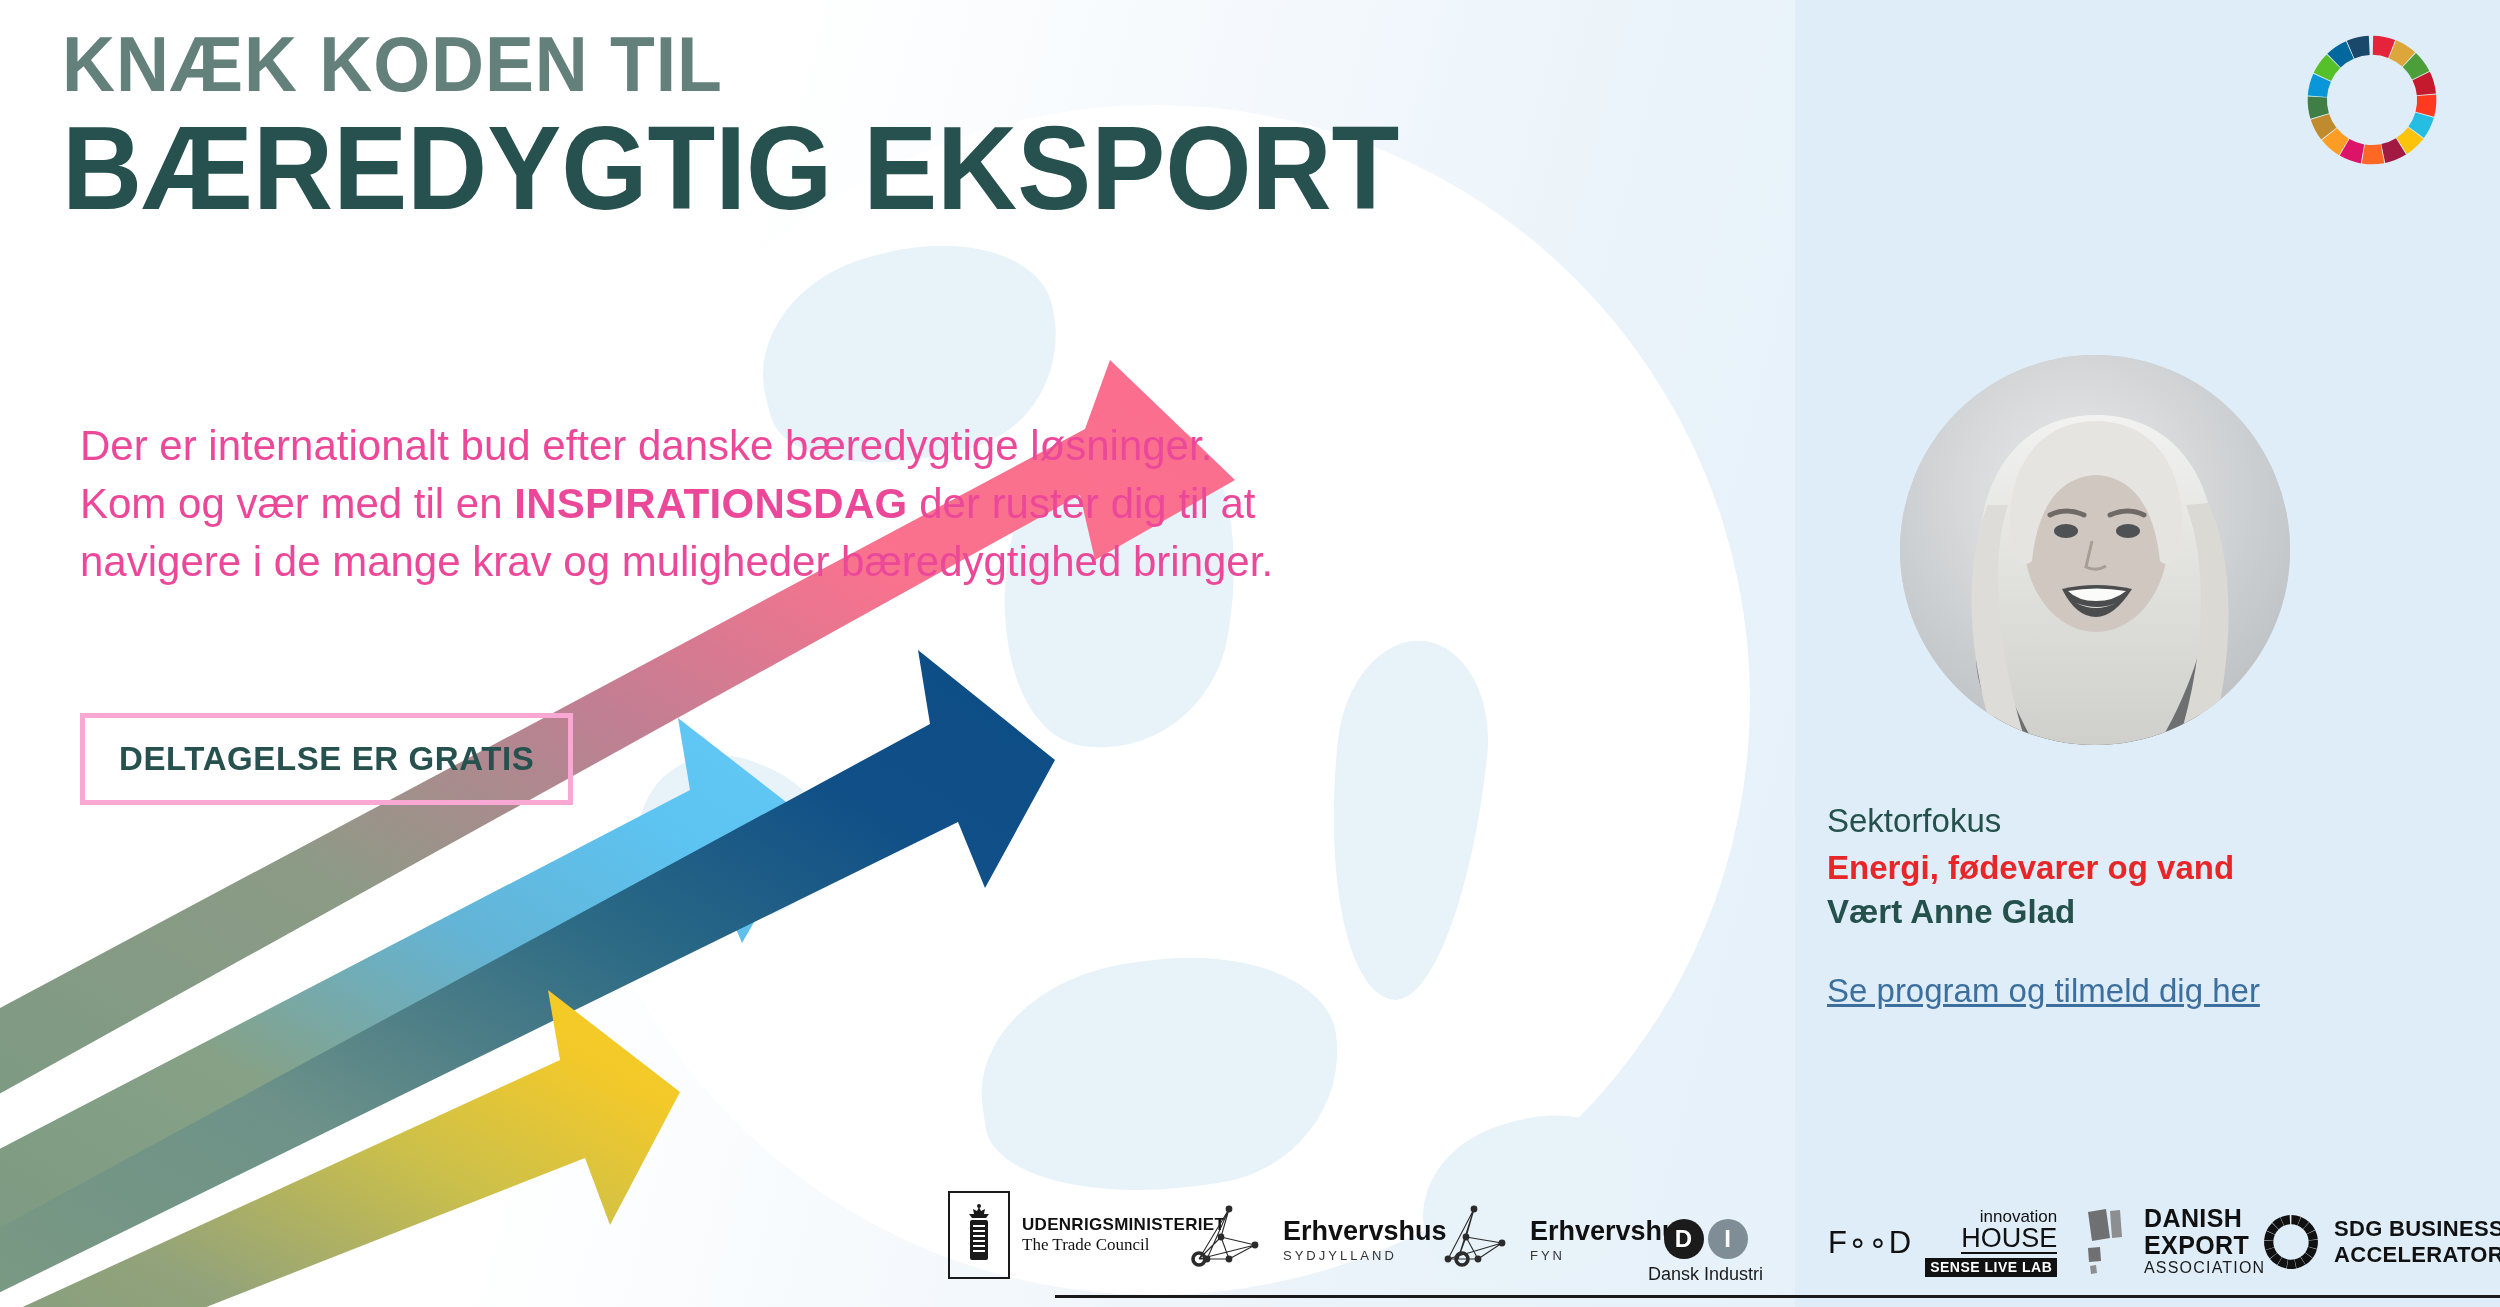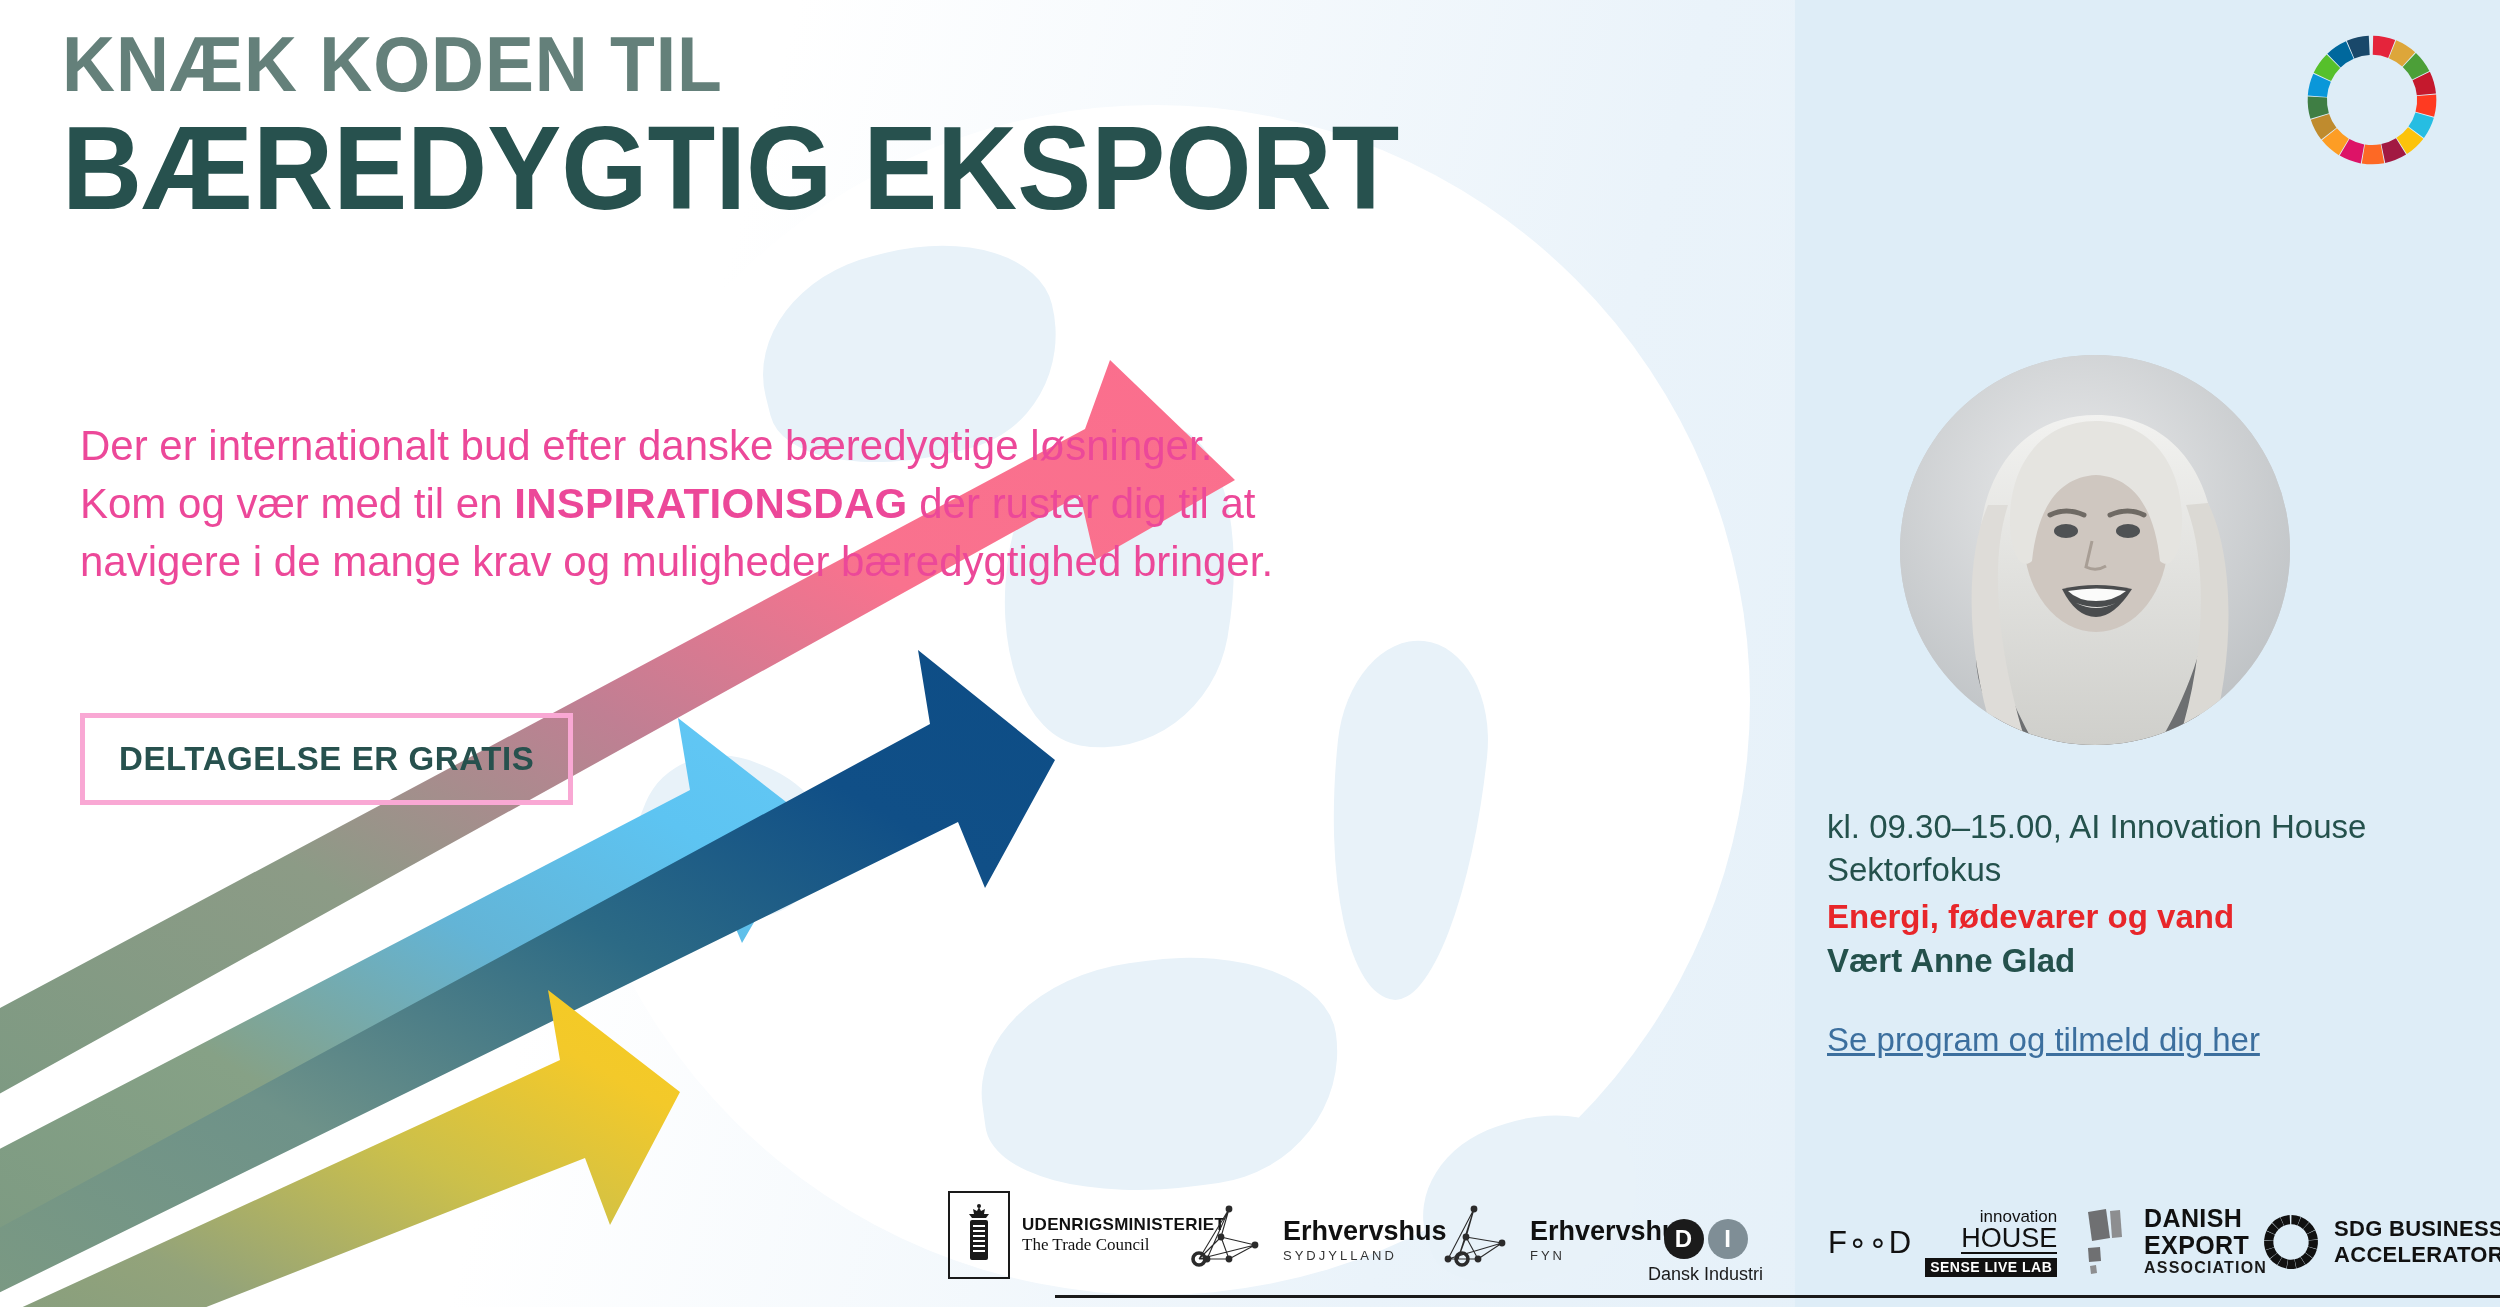--- a/index.html
+++ b/index.html
@@ -78,21 +78,21 @@
   .di-row{display:flex;gap:4px;}
   .di-c{width:40px;height:40px;border-radius:50%;display:flex;align-items:center;justify-content:center;
      color:#fff;font-size:24px;font-weight:800;}
   .di-d{background:#1b1b1b;} .di-i{background:#7f8e96;}
   .di-cap{font-size:18px;color:#1a1a1a;}
   .food-l1{font-size:31px;font-weight:400;letter-spacing:1px;line-height:1;}
   .food-l2{font-size:17px;font-weight:400;line-height:1;}
   .food-l3{font-size:27px;font-weight:400;line-height:1;border-bottom:2px solid #111;}
   .food-l4{font-size:14px;font-weight:800;letter-spacing:.5px;background:#111;color:#fff;padding:2px 5px;line-height:1.1;}
   .de-1{font-size:25px;font-weight:800;letter-spacing:.4px;line-height:1.05;}
-  .de-2{font-size:16px;letter-spacing:1.2px;line-height:1.2;color:#1a1a1a;font-weight:bold;}
+  .de-2{font-size:16px;letter-spacing:1.2px;line-height:1.2;color:#1a1a1a;}
   .sdg-1{font-size:22px;font-weight:800;letter-spacing:.3px;line-height:1.18;}
 </style>
 </head>
 <body>
 
 <div id="stage">
 
   <div class="bg-base"></div>
   <div class="bg-right-panel"></div>
   <div class="globe-ring"></div>
@@ -204,21 +204,20 @@
       <path d="M150 160 Q166 152 184 160" stroke="#6f6a64" stroke-width="5" fill="none" stroke-linecap="round"></path>
       <path d="M210 160 Q228 152 244 160" stroke="#6f6a64" stroke-width="5" fill="none" stroke-linecap="round"></path>
       <path d="M192 186 L186 212 Q196 217 206 211" stroke="#a89e95" stroke-width="3" fill="none"></path>
       <path d="M162 234 Q196 226 232 234 Q214 262 196 262 Q176 262 162 234 Z" fill="#4a4c4e"></path>
       <path d="M168 236 Q196 231 226 236 Q214 246 196 246 Q178 246 168 236 Z" fill="#fbfbfa"></path>
       <path d="M176 248 Q196 258 216 248 Q198 256 176 248 Z" fill="#e2e0dd"></path>
     </svg>
   </div>
 
   <div class="info">
-    <div class="when">kl. 09.30–15.00, AI Innovation House</div>
     <div class="focus-label">Sektorfokus</div>
     <div class="sector">Energi, fødevarer og vand</div>
     <div class="host">Vært Anne Glad</div>
     <div class="link">Se program og tilmeld dig her</div>
   </div>
 
   <div class="logo-strip">
 
     <div class="logo" style="left:948px;">
       <div class="um-crest">

